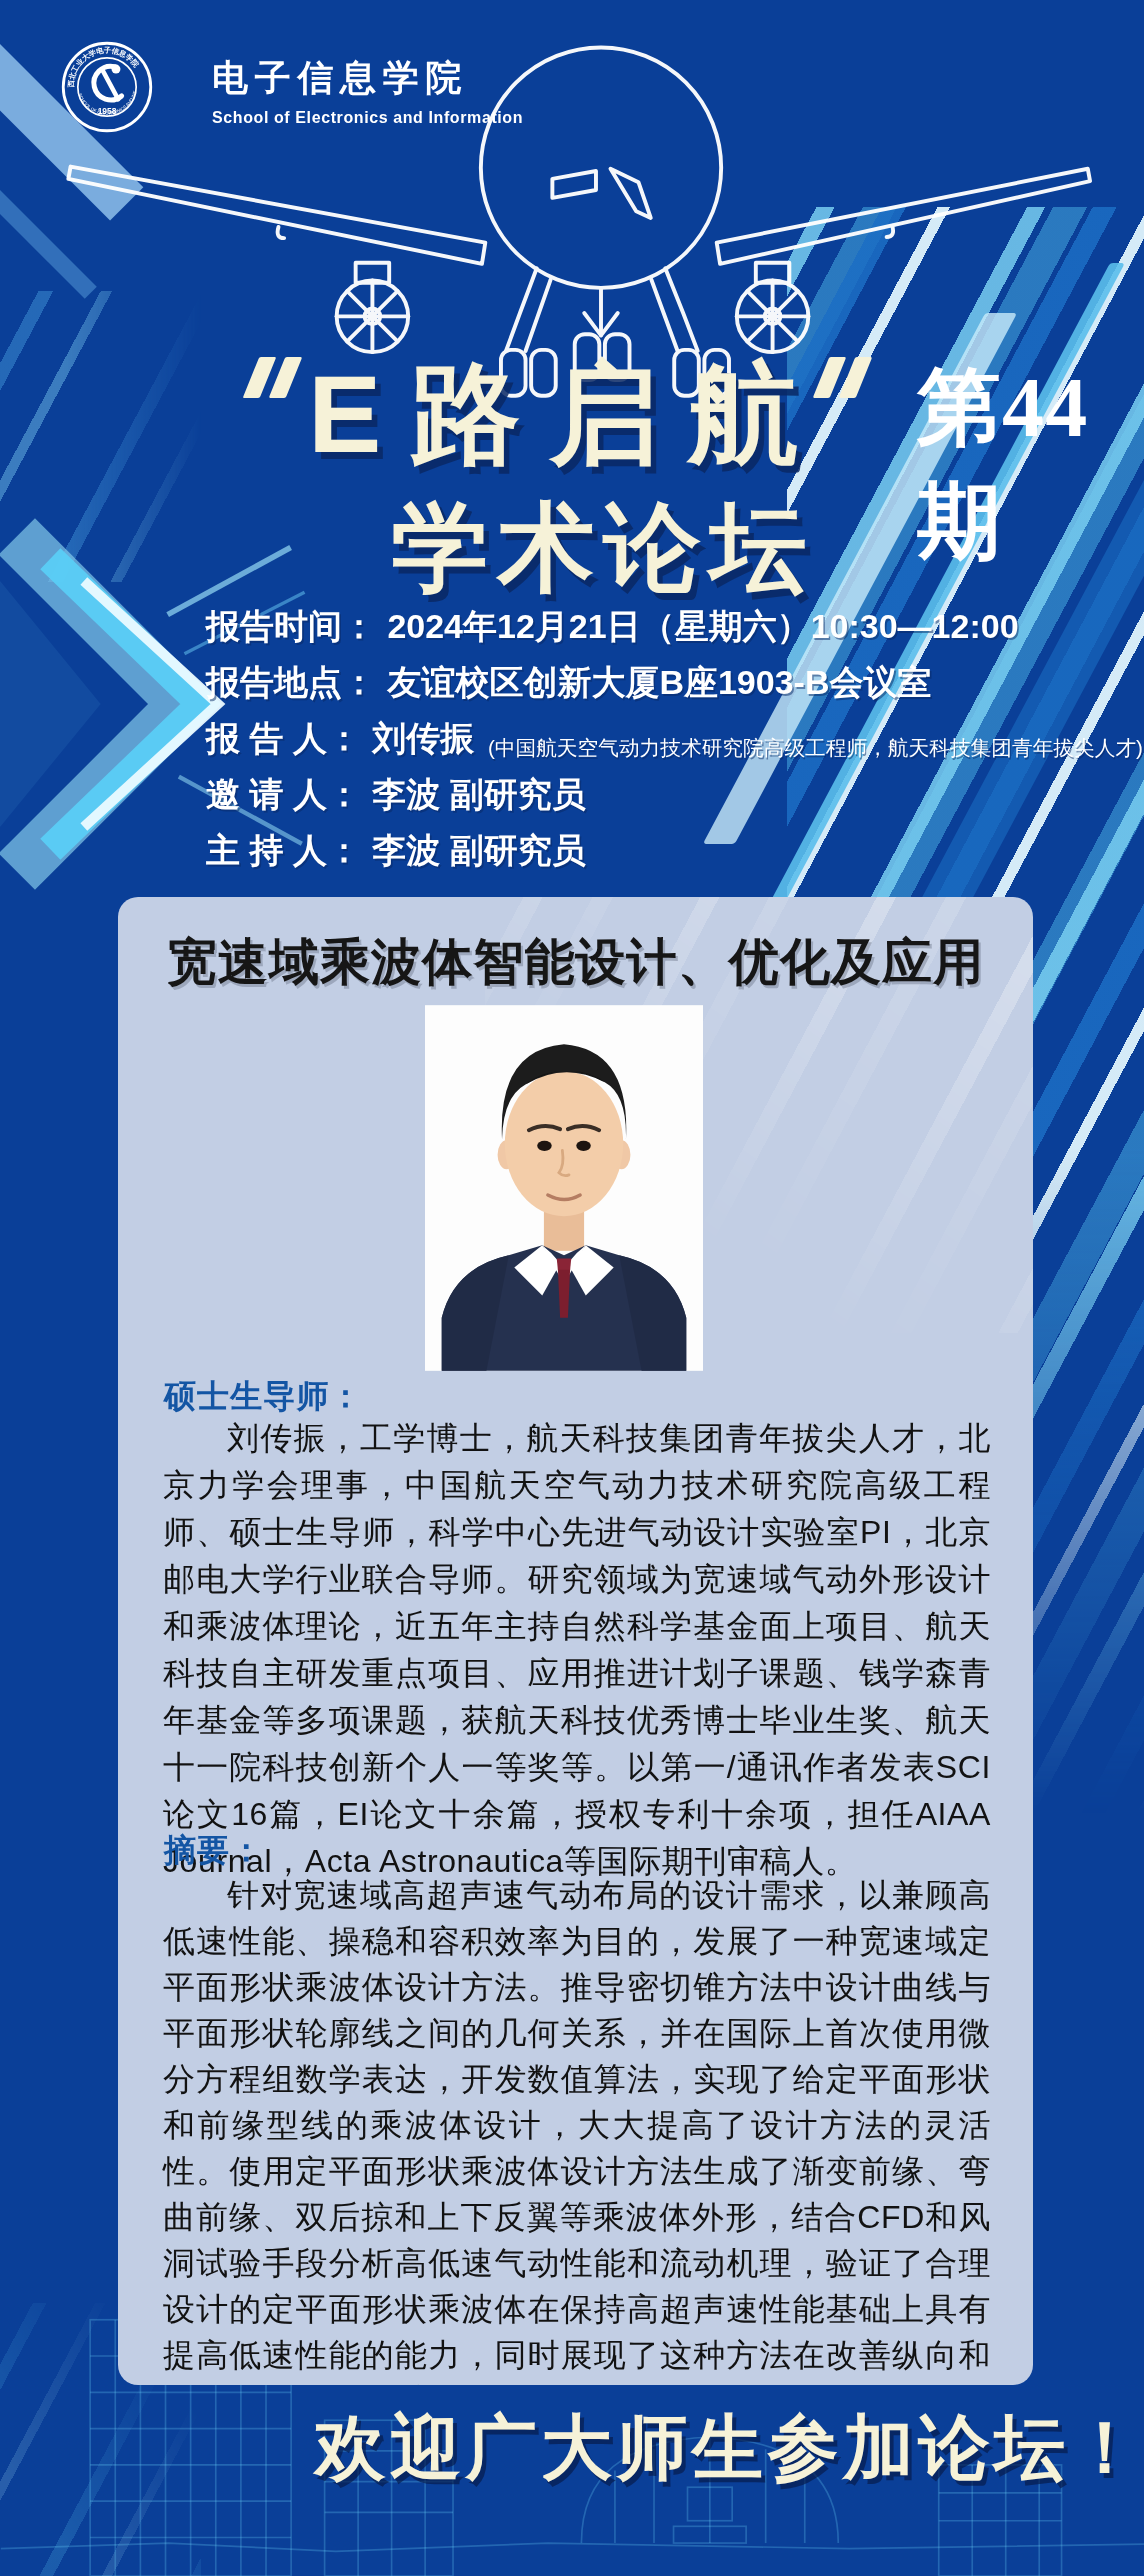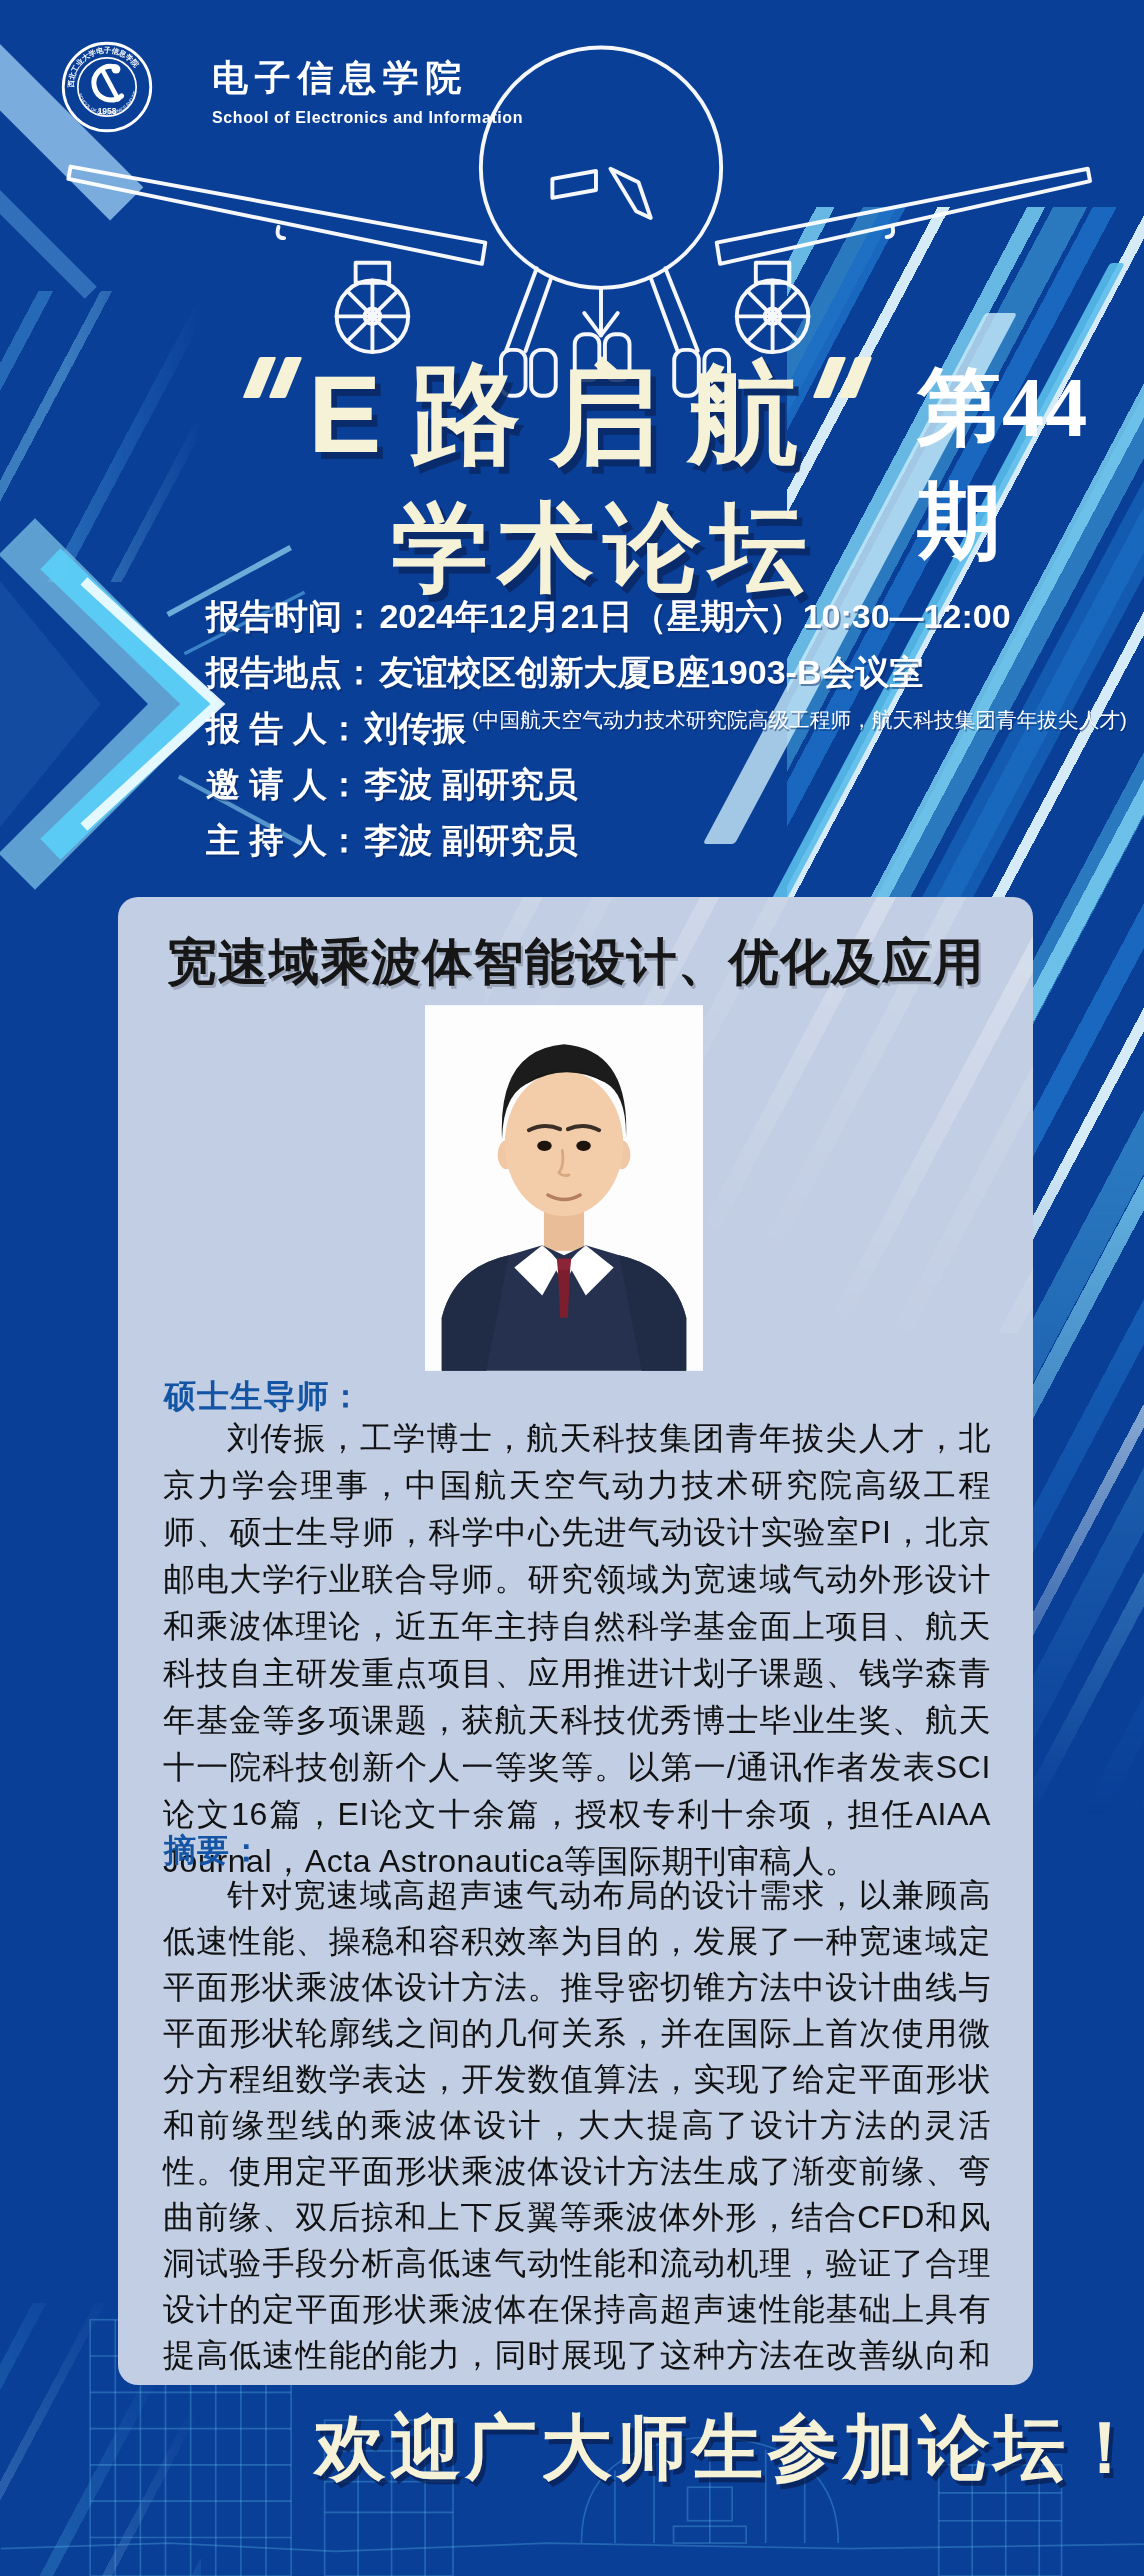--- a/index.html
+++ b/index.html
@@ -73,21 +73,21 @@
     font-size:84px;font-weight:700;letter-spacing:1.1px;
   }
   .subtitle{
     position:absolute;left:0;top:484px;width:1145px;text-align:center;z-index:4;
     font-size:97px;font-weight:900;color:#f6f2d8;letter-spacing:9px;
     text-shadow:5.6px 6.7px 0 rgba(9,40,100,.85);
     padding-left:31px;
   }
   
   .info{position:absolute;left:206px;top:594px;width:872px;z-index:4;}
-  .info-row{height:56px;display:flex;align-items:flex-start;white-space:nowrap;}
+  .info-row{height:56px;display:flex;align-items:flex-end;white-space:nowrap;gap:8px;}
   .info-label,.info-value{
     font-size:34px;font-weight:700;color:#fff;
     text-shadow:1.7px 2.2px 0 rgba(8,40,100,.5);
   }
   .info-value{margin-left:3.4px;}
   .info-note{font-size:20.7px;font-weight:500;color:#fff;margin-left:5.6px;
     text-shadow:1.1px 1.7px 0 rgba(8,40,100,.5);}
   
   .card{
     position:absolute;left:118px;top:897px;width:915px;height:1488px;z-index:5;

